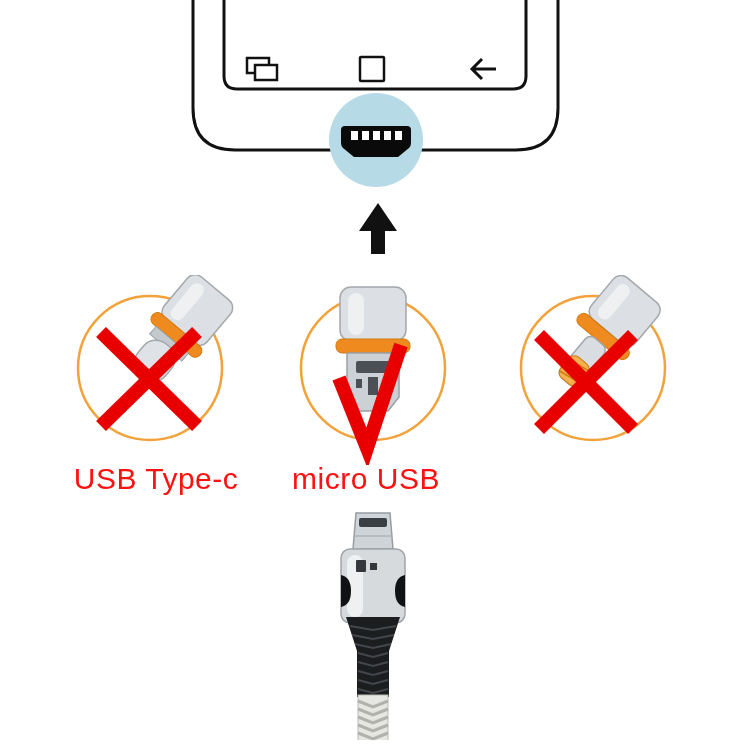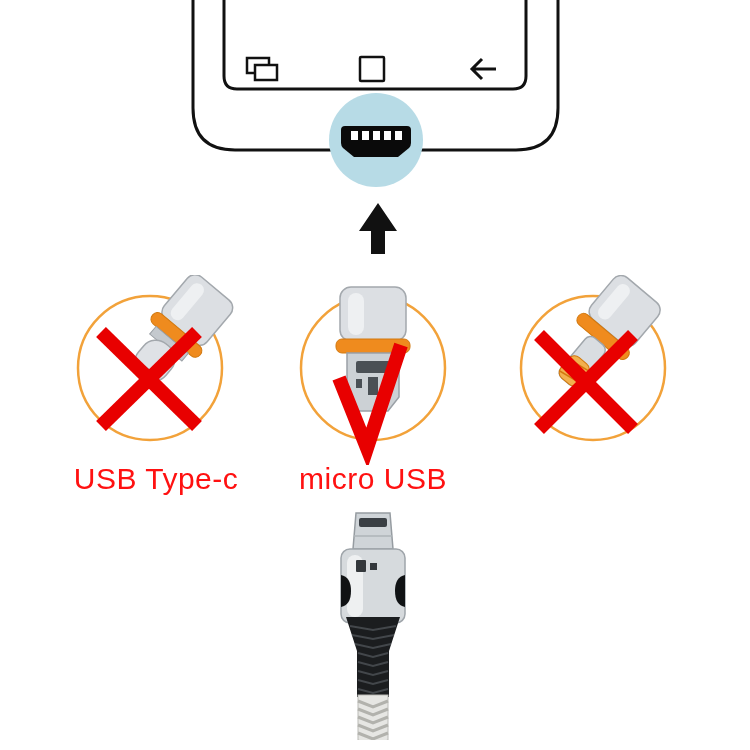--- a/index.html
+++ b/index.html
@@ -103,21 +103,21 @@
       <polyline points="339,103 367,173 401,70" fill="none" stroke="#e80000" stroke-width="14" stroke-linejoin="miter"></polyline>
     </g>
 
     <g>
       <line x1="539" y1="60" x2="633" y2="154" stroke="#e80000" stroke-width="14"></line>
       <line x1="633" y1="60" x2="539" y2="154" stroke="#e80000" stroke-width="14"></line>
     </g>
   </svg>
 
   <div class="label" style="left:36px;top:462px">USB Type-c</div>
-  <div class="label" style="left:253px;top:462px">micro USB</div>
+  <div class="label" style="left:246px;top:462px">micro USB</div>
 
   <svg class="abs" style="left:300px;top:505px" width="150" height="245" viewBox="0 0 150 245">
 
     <g>
       <path d="M 56 8 L 90 8 L 93 44 L 53 44 Z" fill="#cfd4d8" stroke="#969ca1" stroke-width="1.5"></path>
       <rect x="59" y="13" width="28" height="9" rx="2" fill="#3a3f44"></rect>
       <line x1="54" y1="31" x2="92" y2="31" stroke="#aeb4b9" stroke-width="1.5"></line>
     </g>
 
     <g>

